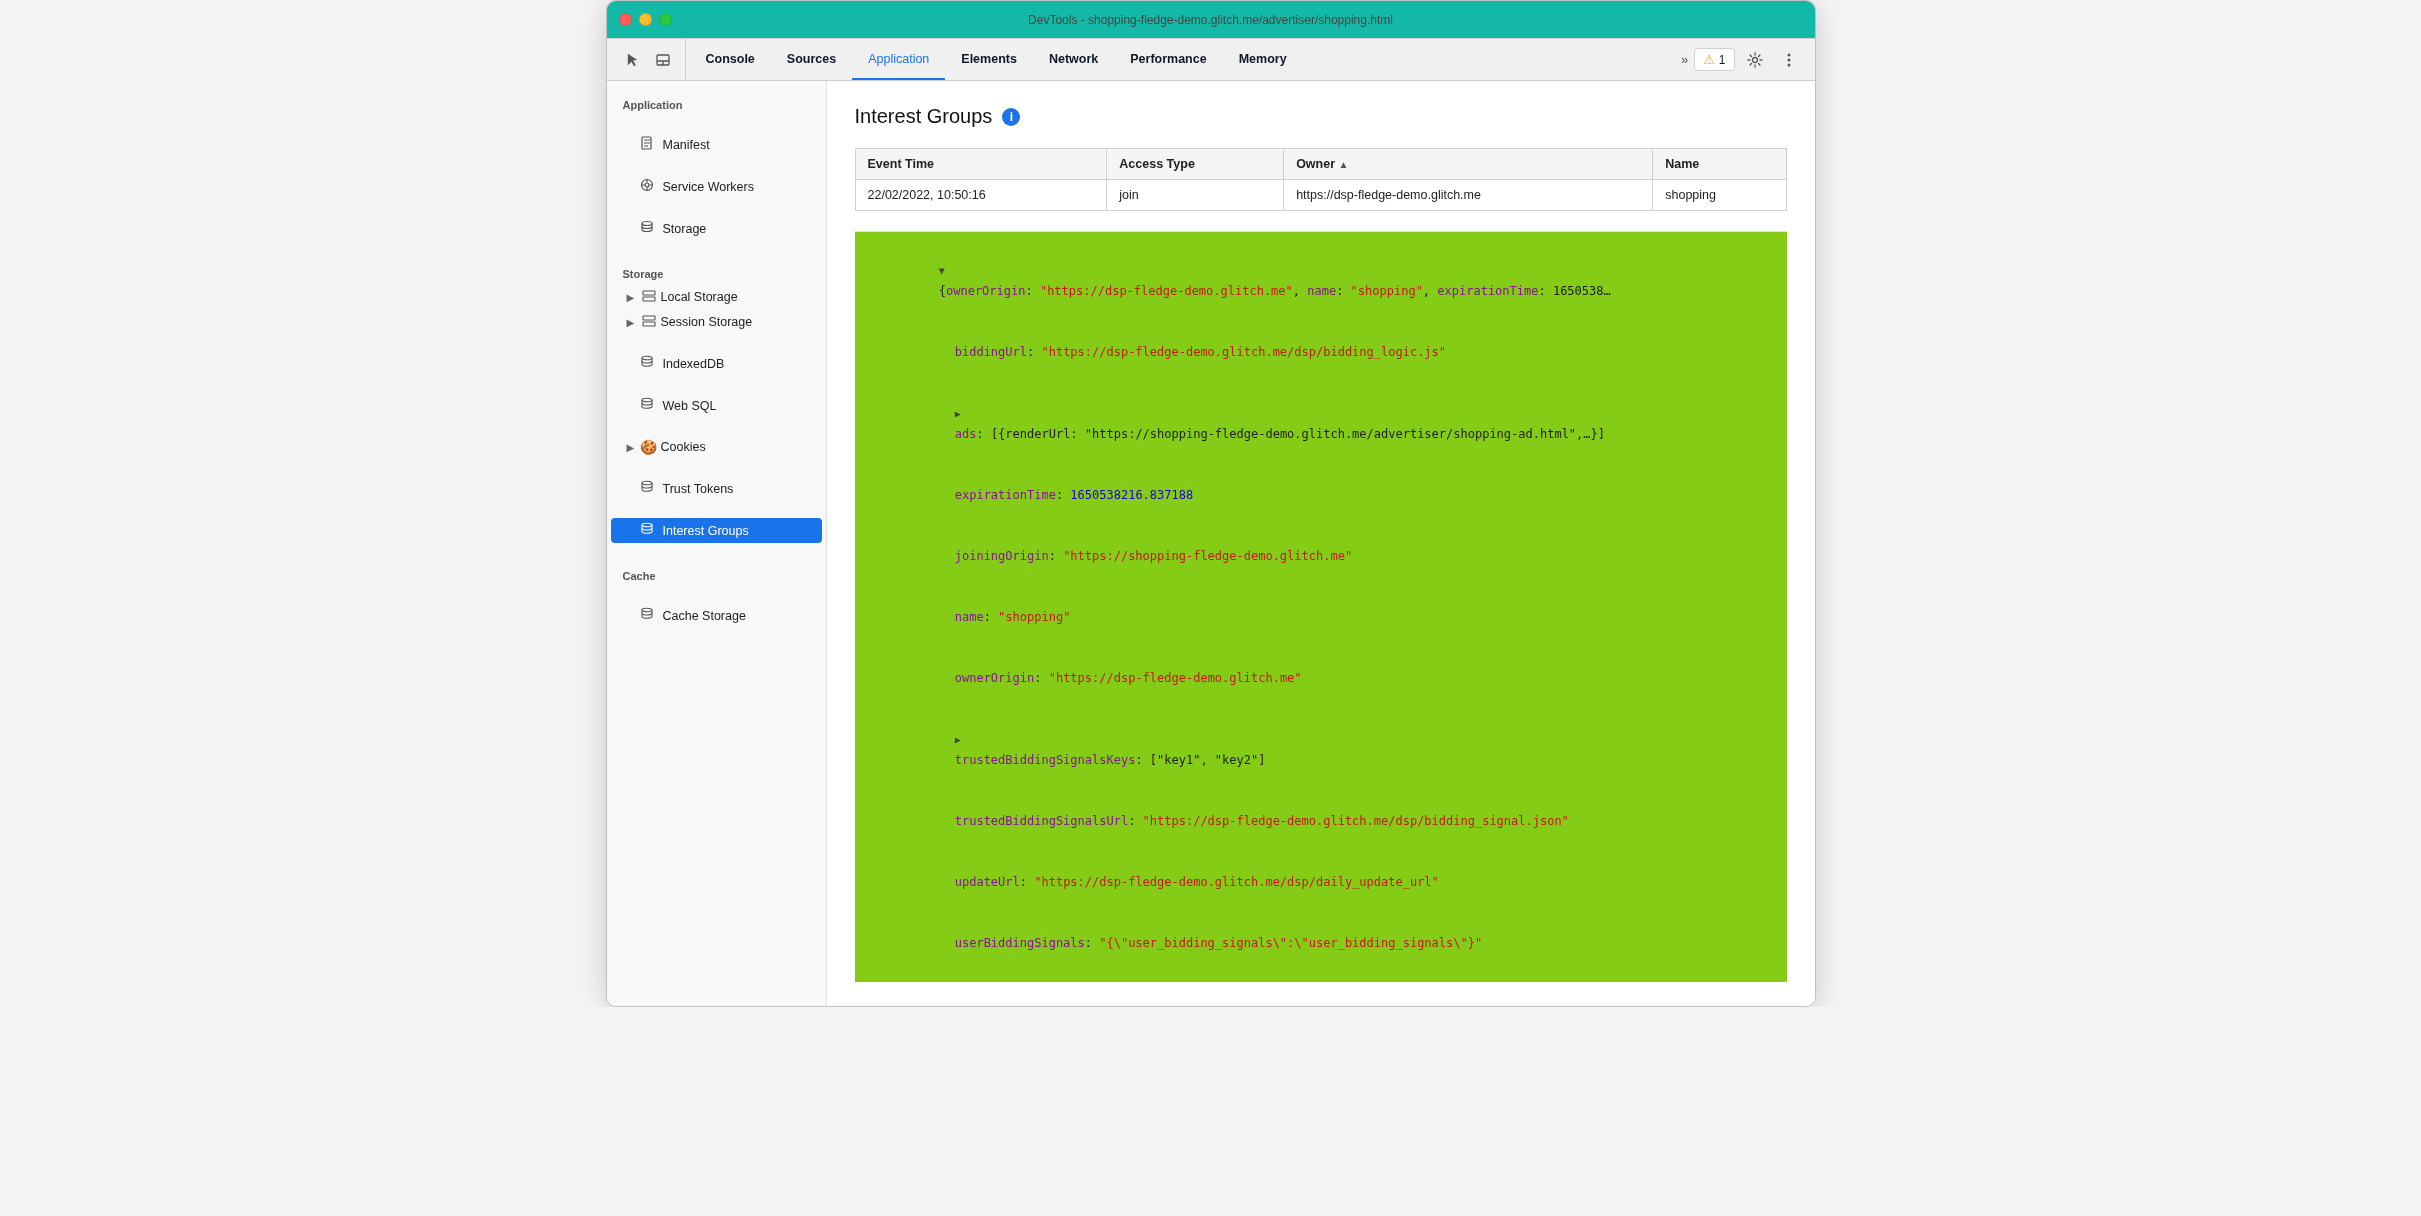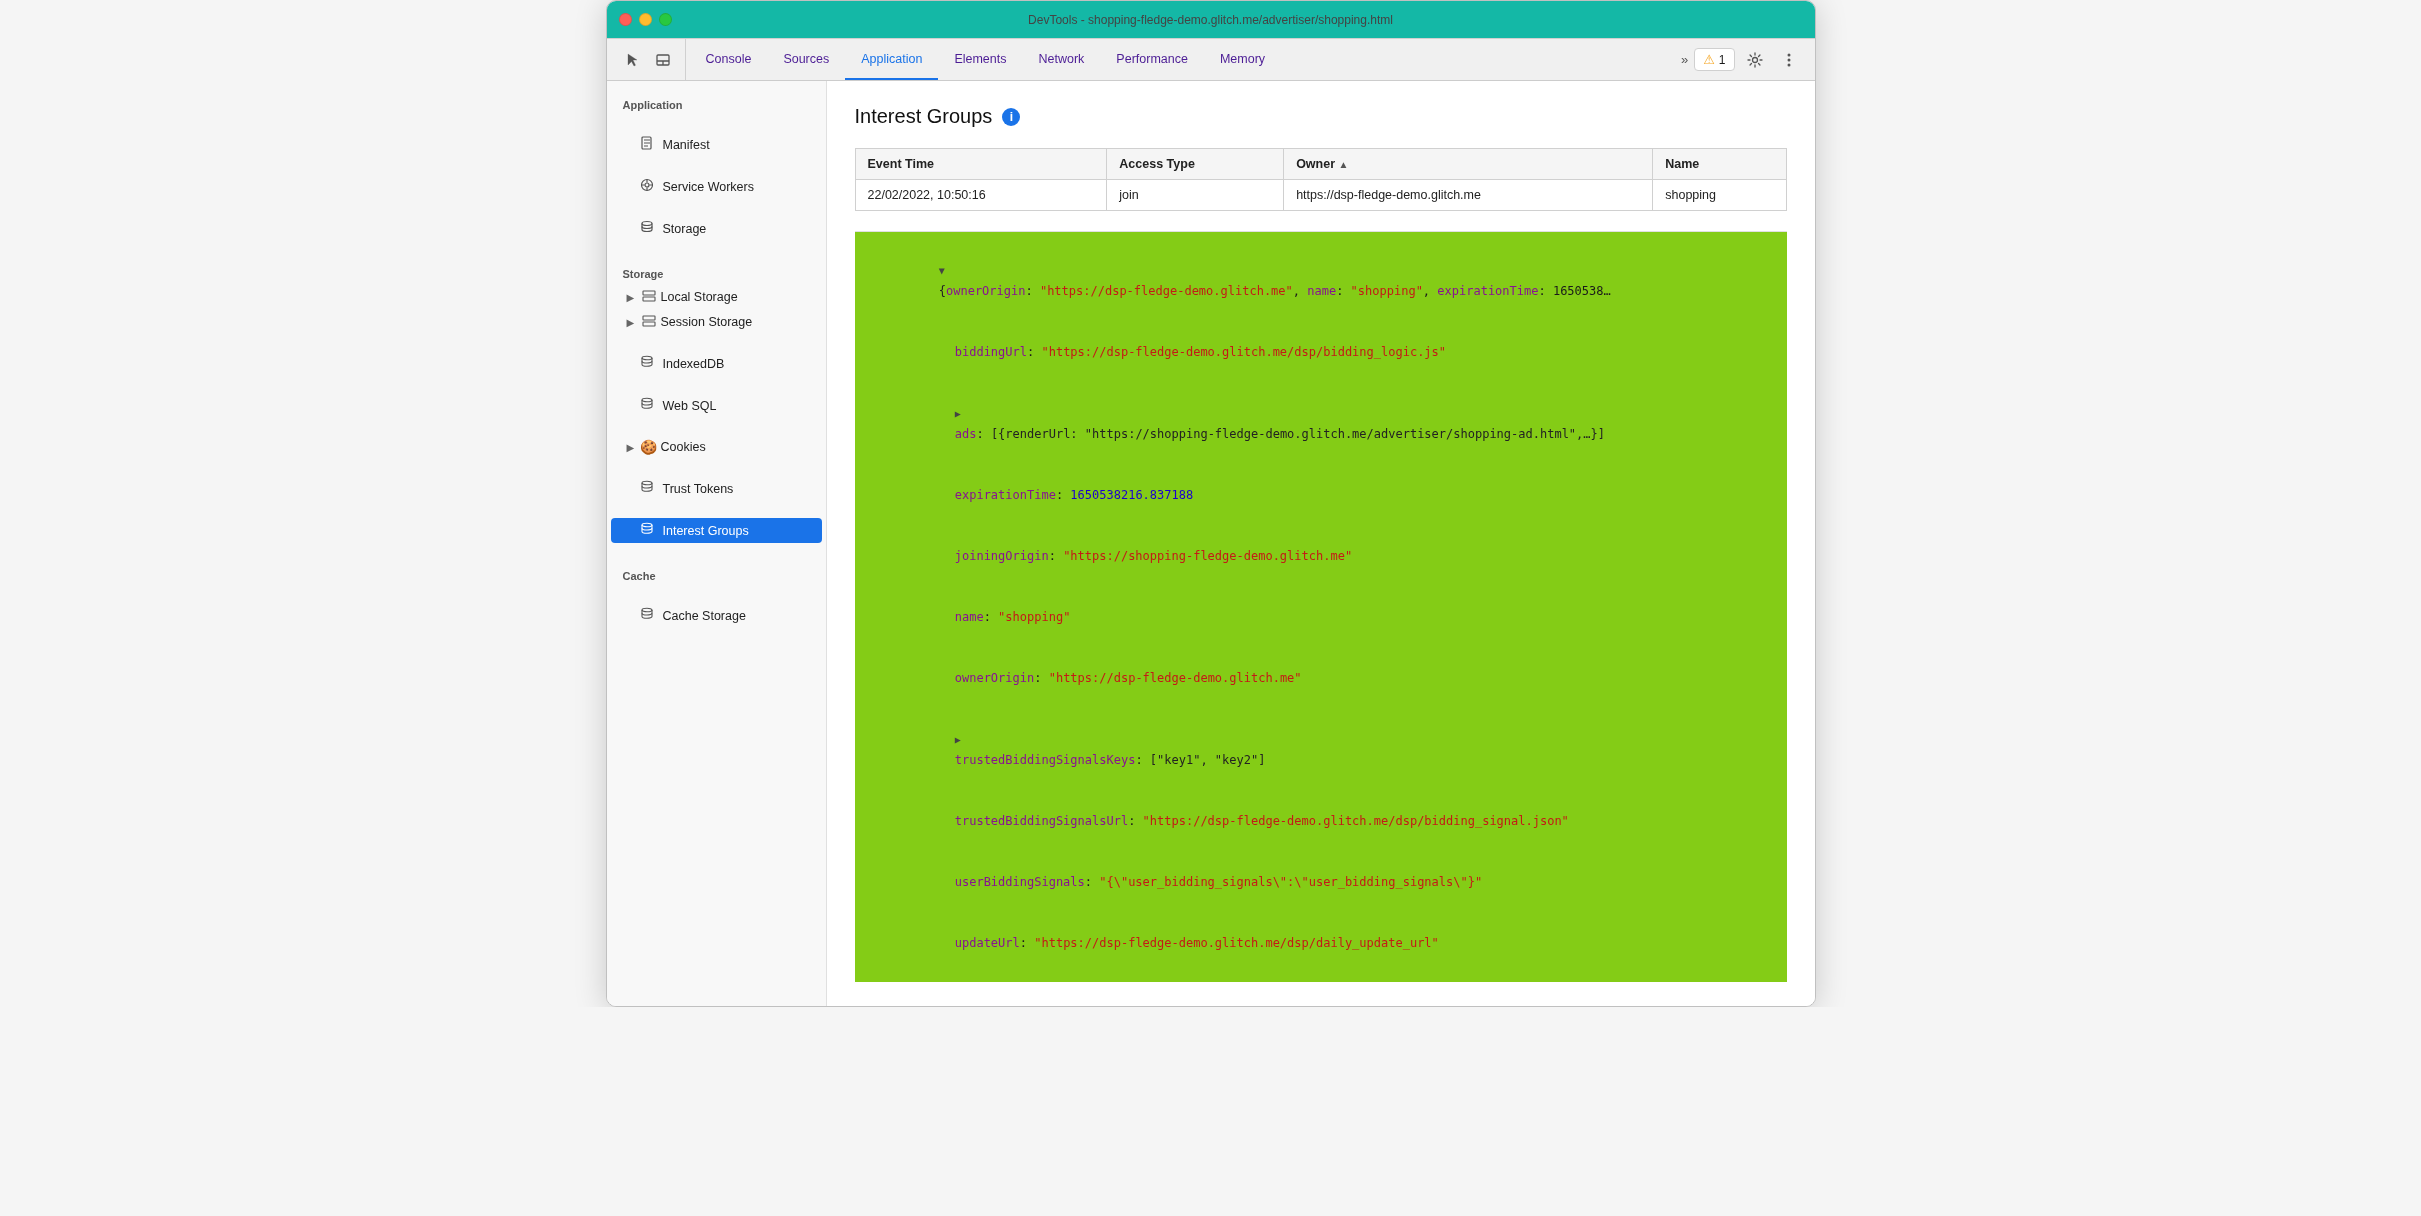--- a/index.html
+++ b/index.html
@@ -85,25 +85,26 @@
       color: #444;
       font-size: 16px;
     }
 
     .tab {
       display: flex;
       align-items: center;
       padding: 0 16px;
       height: 100%;
       font-size: 12.5px;
-      color: #4c1d95;
+      color: #0f172a;
       cursor: pointer;
       border-bottom: 2px solid transparent;
       white-space: nowrap;
       text-decoration: none;
+      font-weight: bold;
     }
     .tab.active {
       color: #1a73e8;
       border-bottom: 2px solid #1a73e8;
       font-weight: 500;
     }
 
     .toolbar-right {
       margin-left: auto;
       display: flex;
@@ -542,22 +543,22 @@
           <span class="json-key">ownerOrigin</span><span>: </span><span class="json-string">"https://dsp-fledge-demo.glitch.me"</span>
         </div>
         <div class="json-line indent-1">
           <span class="json-arrow">▶</span>
           <span class="json-key">trustedBiddingSignalsKeys</span><span>: </span><span class="json-bracket">["key1", "key2"]</span>
         </div>
         <div class="json-line indent-1">
           <span class="json-key">trustedBiddingSignalsUrl</span><span>: </span><span class="json-string">"https://dsp-fledge-demo.glitch.me/dsp/bidding_signal.json"</span>
         </div>
         <div class="json-line indent-1">
+          <span class="json-key">updateUrl</span><span>: </span><span class="json-string">"https://dsp-fledge-demo.glitch.me/dsp/daily_update_url"</span>
+        </div>
+        <div class="json-line indent-1">
           <span class="json-key">userBiddingSignals</span><span>: </span><span class="json-string">"{\"user_bidding_signals\":\"user_bidding_signals\"}"</span>
-        </div>
-        <div class="json-line indent-1">
-          <span class="json-key">updateUrl</span><span>: </span><span class="json-string">"https://dsp-fledge-demo.glitch.me/dsp/daily_update_url"</span>
         </div>
       </div>
 
     </div>
   </div>
 </div>
 
 </body></html>

